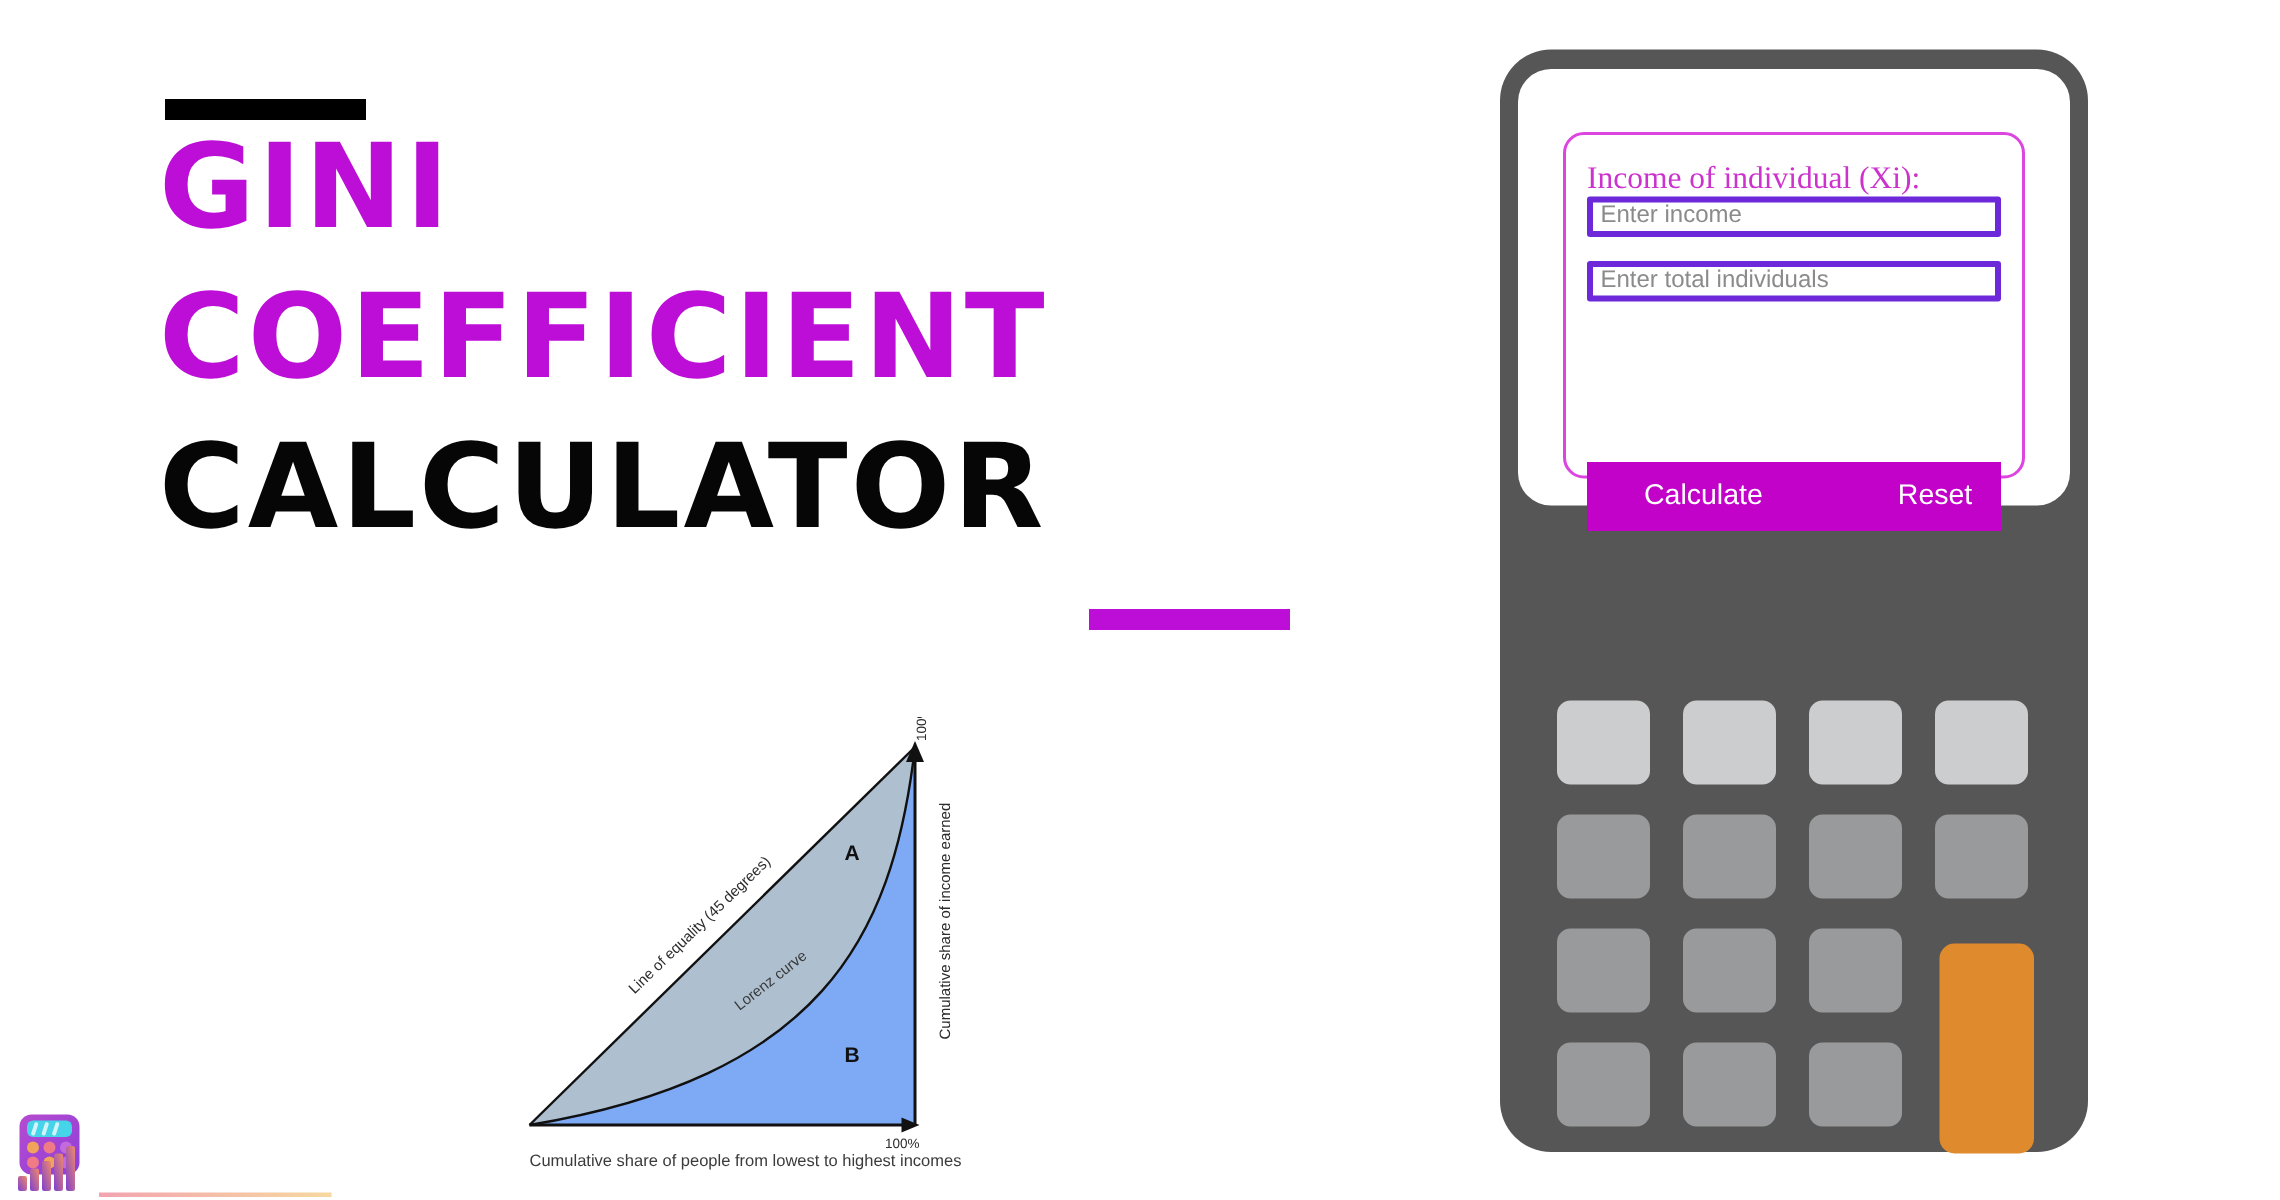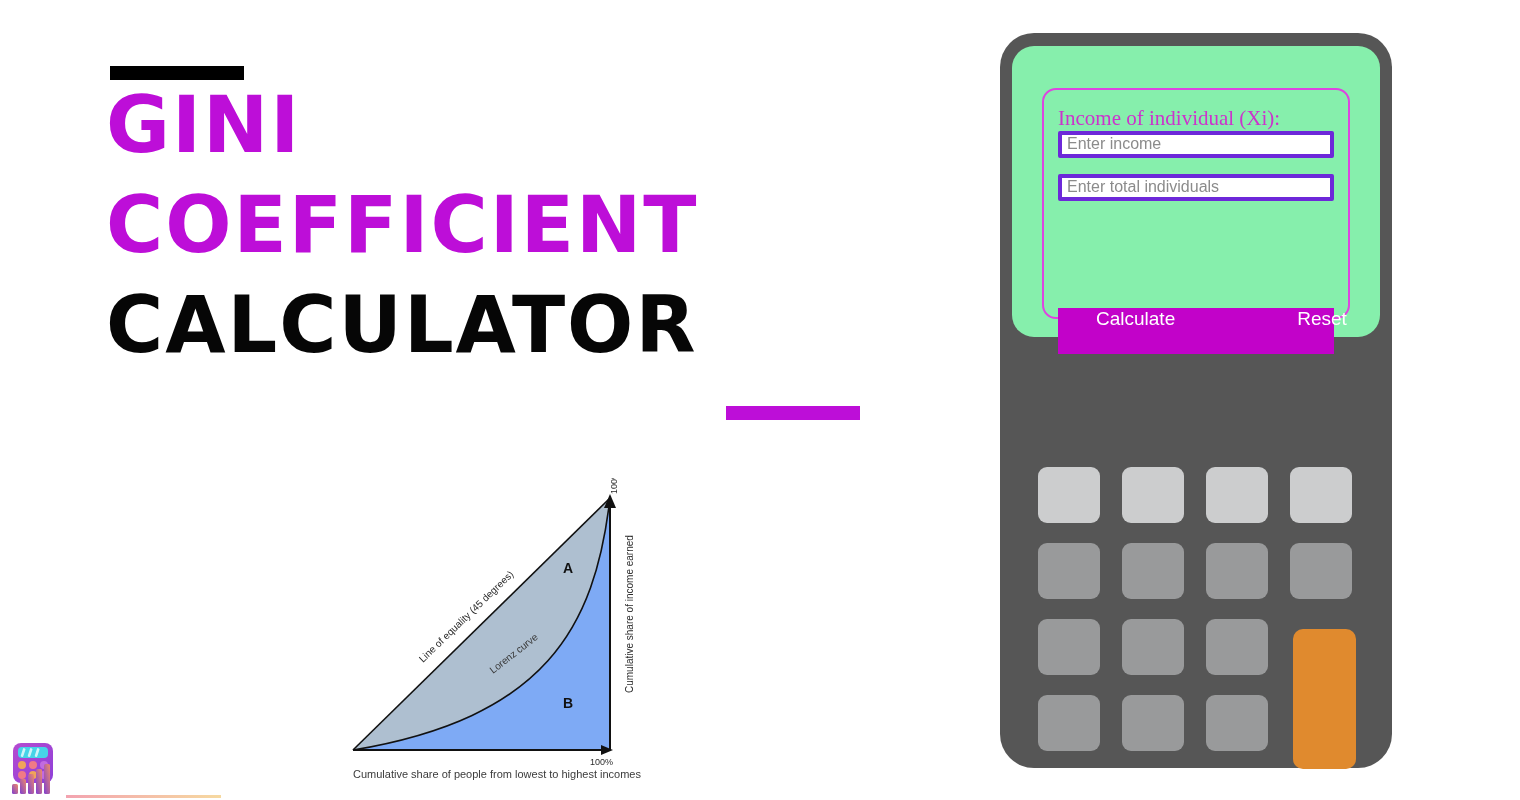--- a/index.html
+++ b/index.html
@@ -87,21 +87,21 @@
     height: 735px;
     background: #565656;
     border-radius: 34px;
   }
   #calculator-screen {
     position: absolute;
     left: 12px;
     top: 13px;
     right: 12px;
     height: 291px;
-    background: #86efac;
+    background: #ffffff;
     border-radius: 22px;
   }
   #calc-form-card {
     position: absolute;
     left: 30px;
     top: 42px;
     right: 30px;
     bottom: 18px;
     border: 2px solid #DD45E0;
     border-radius: 14px;
@@ -132,22 +132,21 @@
   .field-input::placeholder { color: #8b8b8b; opacity: 1; }
   .field-group-2 { margin-top: 16px; }
   #calc-action-bar {
     position: absolute;
     left: 14px;
     right: 14px;
     top: 218px;
     height: 46px;
     background: #C202C9;
     display: flex;
-    align-items: flex-start;
-    gap: 32px;
+    align-items: center;
   }
   .action-btn {
     background: transparent;
     border: none;
     color: #ffffff;
     font-family: "Liberation Sans", sans-serif;
     font-size: 19px;
     cursor: pointer;
     padding: 0;
   }

